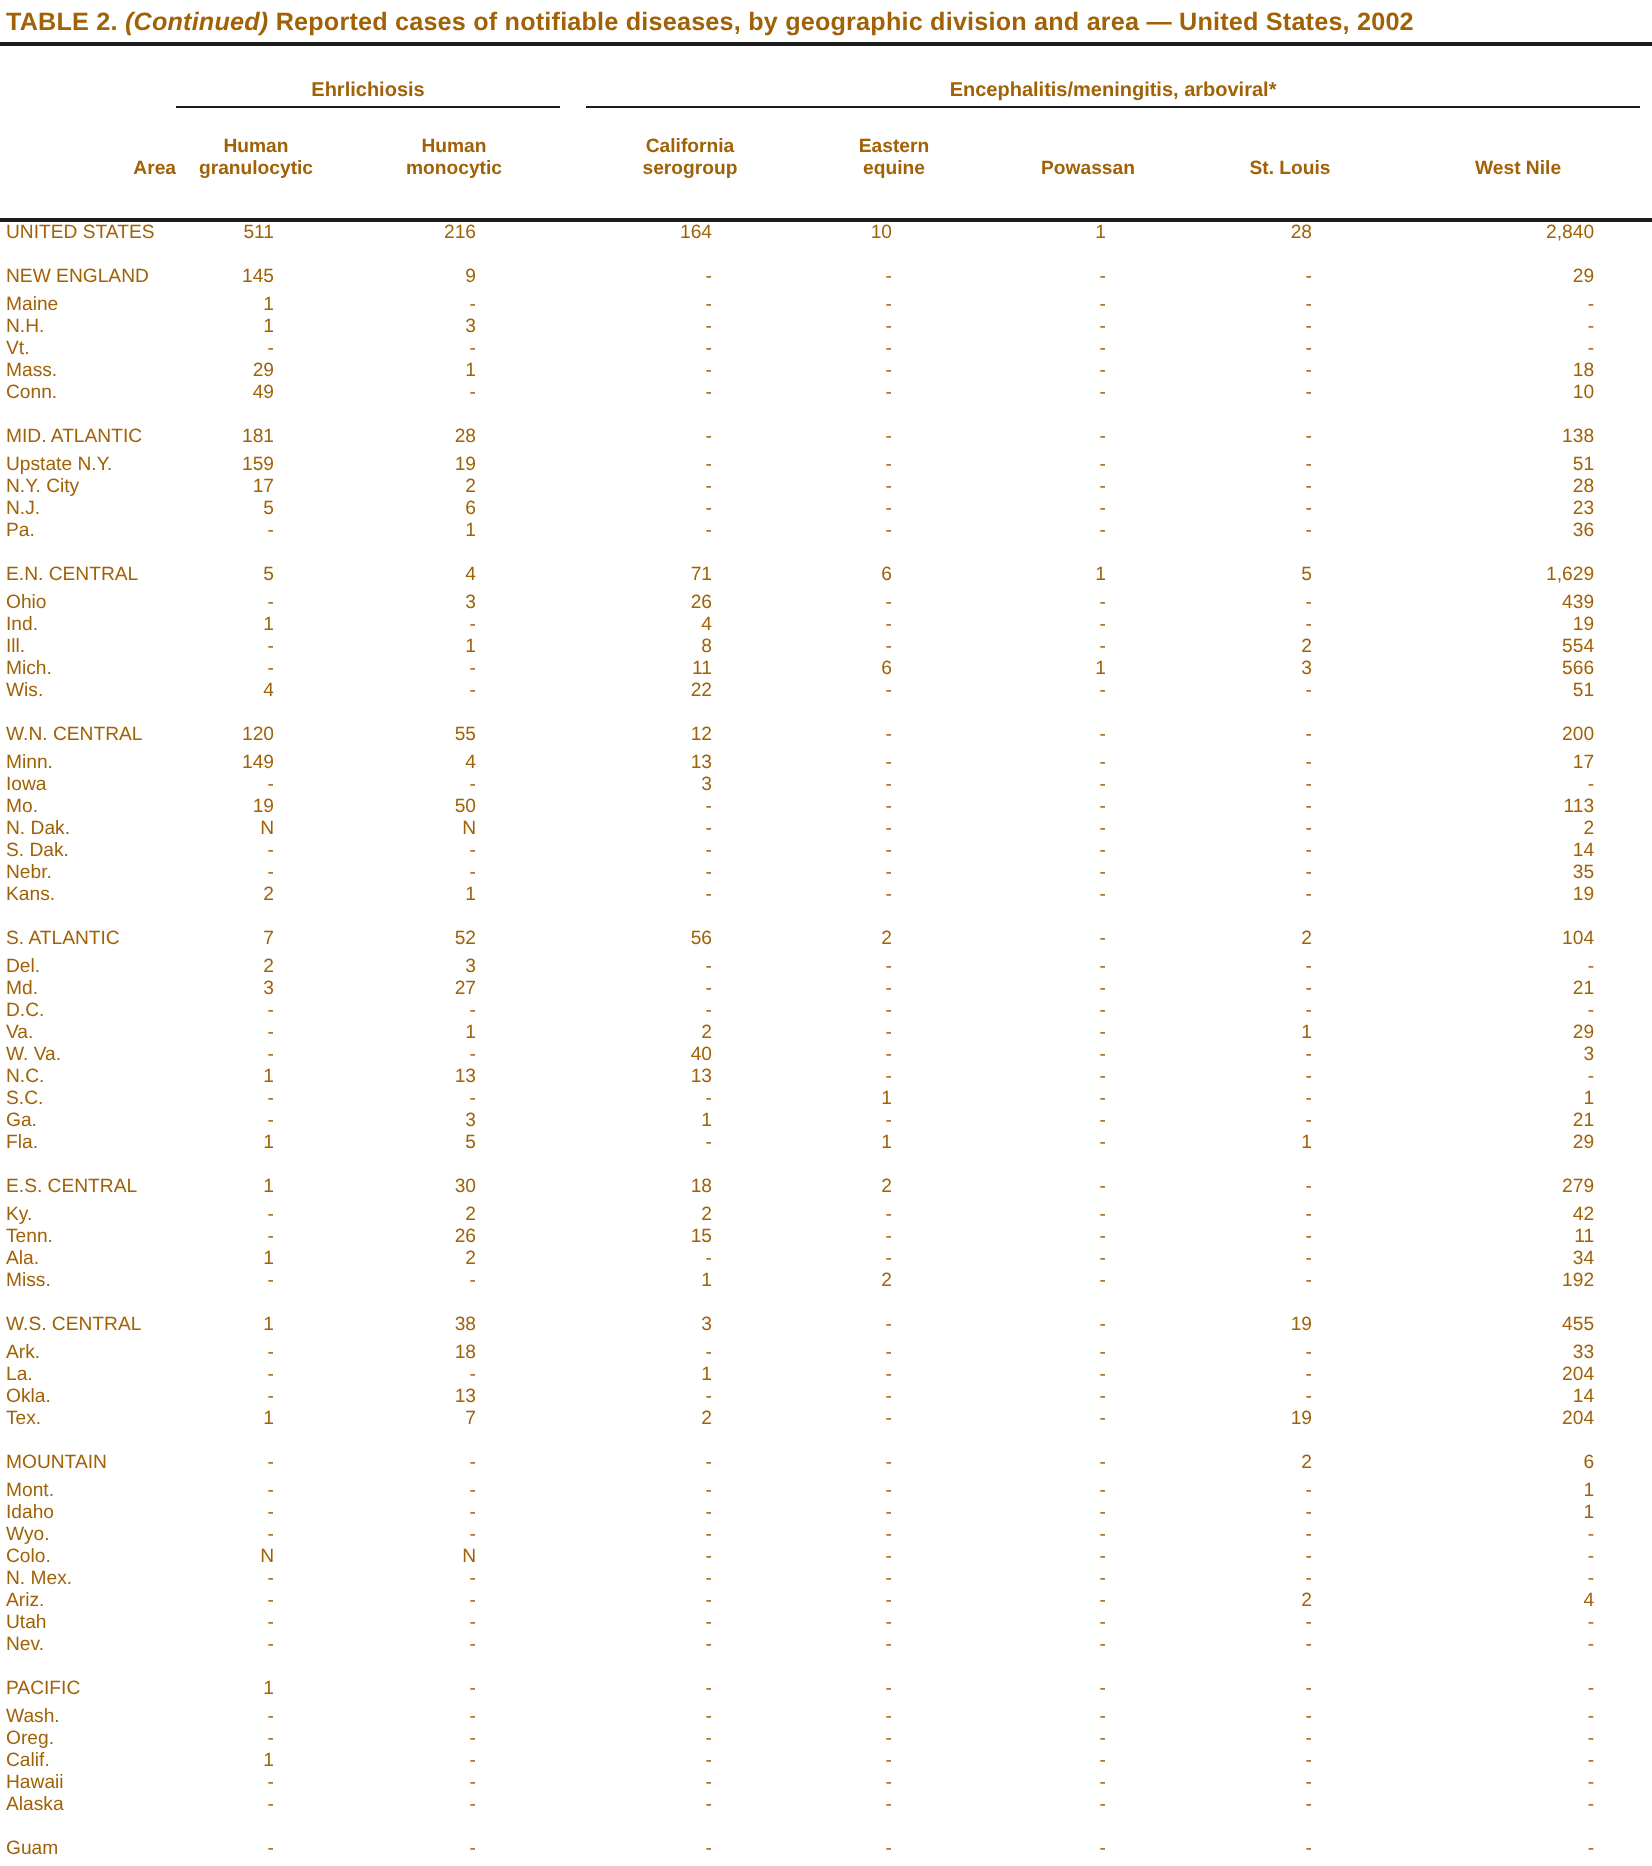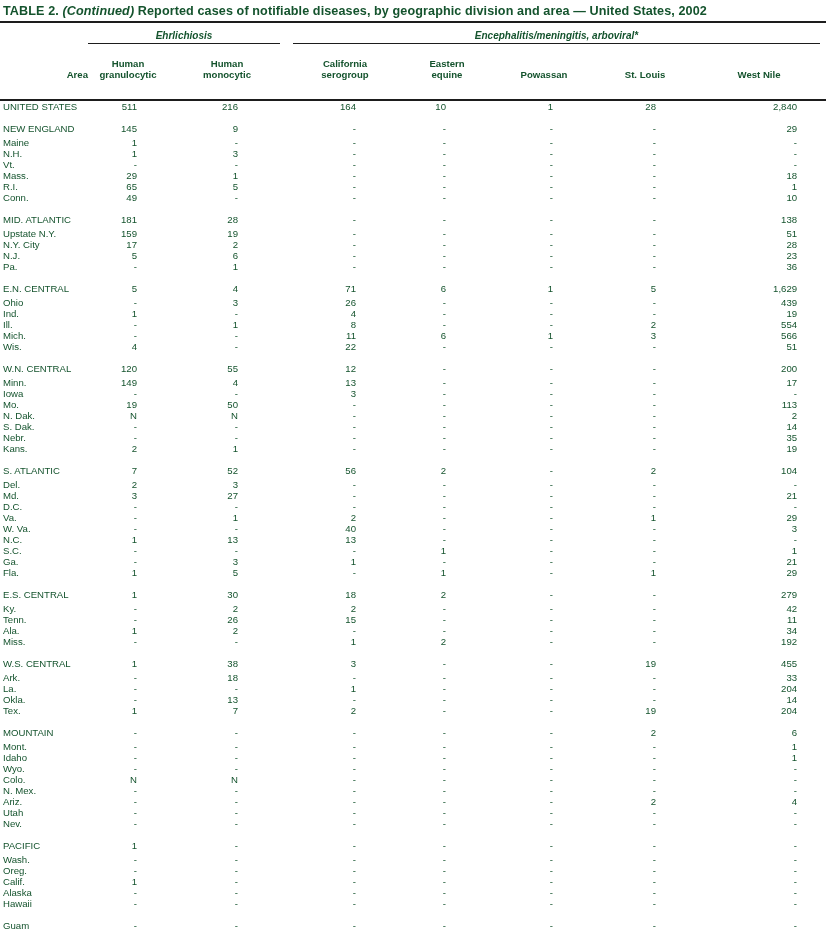--- a/index.html
+++ b/index.html
@@ -1,21 +1,21 @@
 <!DOCTYPE html>
 <html><head>
 <meta charset="utf-8">
 <style>
   html, body { margin: 0; padding: 0; background: #fff; }
   #page {
     position: relative;
     width: 826px;
     height: 933px;
     background: #fff;
-    color: #14532d;
+    color: #a16207;
     font-family: "Liberation Sans", "DejaVu Sans", sans-serif;
     overflow: hidden;
   }
   
   .title {
     font-size: 12.6px;
     font-weight: bold;
     line-height: 15px;
     padding: 4px 0 2px 3px;
     border-bottom: 2.2px solid #1d1d1d;
@@ -32,24 +32,23 @@
   th, td { margin: 0; padding: 0; font-weight: normal; }
   
   tr.group-row th { height: 16px; vertical-align: bottom; }
   .group-inner {
     font-size: 10px;
     font-weight: bold;
     text-align: center;
     border-bottom: 1.8px solid #1d1d1d;
     padding-bottom: 1px;
     line-height: 12px;
-    font-style: italic;
   }
   th.group-ehrlich .group-inner { margin: 0 6px 0 0; }
-  th.group-enceph  .group-inner { margin: 7px 6px 0 7px; }
+  th.group-enceph  .group-inner { margin: 17px 6px 0 7px; }
   
   tr.col-row th {
     font-size: 9.6px;
     font-weight: bold;
     line-height: 11px;
     vertical-align: bottom;
     text-align: center;
     white-space: pre-line;
     height: 36px;
     padding-bottom: 19px;
@@ -177,30 +176,20 @@
           <td class="area">Mass.</td>
           <td class="num c0">29</td>
           <td class="num c1">1</td>
           <td class="num c2">-</td>
           <td class="num c3">-</td>
           <td class="num c4">-</td>
           <td class="num c5">-</td>
           <td class="num c6">18</td>
         </tr>
         <tr>
-          <td class="area">R.I.</td>
-          <td class="num c0">65</td>
-          <td class="num c1">5</td>
-          <td class="num c2">-</td>
-          <td class="num c3">-</td>
-          <td class="num c4">-</td>
-          <td class="num c5">-</td>
-          <td class="num c6">1</td>
-        </tr>
-        <tr>
           <td class="area">Conn.</td>
           <td class="num c0">49</td>
           <td class="num c1">-</td>
           <td class="num c2">-</td>
           <td class="num c3">-</td>
           <td class="num c4">-</td>
           <td class="num c5">-</td>
           <td class="num c6">10</td>
         </tr>
       </tbody>
@@ -733,31 +722,31 @@
           <td class="area">Calif.</td>
           <td class="num c0">1</td>
           <td class="num c1">-</td>
           <td class="num c2">-</td>
           <td class="num c3">-</td>
           <td class="num c4">-</td>
           <td class="num c5">-</td>
           <td class="num c6">-</td>
         </tr>
         <tr>
+          <td class="area">Hawaii</td>
+          <td class="num c0">-</td>
+          <td class="num c1">-</td>
+          <td class="num c2">-</td>
+          <td class="num c3">-</td>
+          <td class="num c4">-</td>
+          <td class="num c5">-</td>
+          <td class="num c6">-</td>
+        </tr>
+        <tr>
           <td class="area">Alaska</td>
-          <td class="num c0">-</td>
-          <td class="num c1">-</td>
-          <td class="num c2">-</td>
-          <td class="num c3">-</td>
-          <td class="num c4">-</td>
-          <td class="num c5">-</td>
-          <td class="num c6">-</td>
-        </tr>
-        <tr>
-          <td class="area">Hawaii</td>
           <td class="num c0">-</td>
           <td class="num c1">-</td>
           <td class="num c2">-</td>
           <td class="num c3">-</td>
           <td class="num c4">-</td>
           <td class="num c5">-</td>
           <td class="num c6">-</td>
         </tr>
       </tbody>
       <tbody class="sect">

